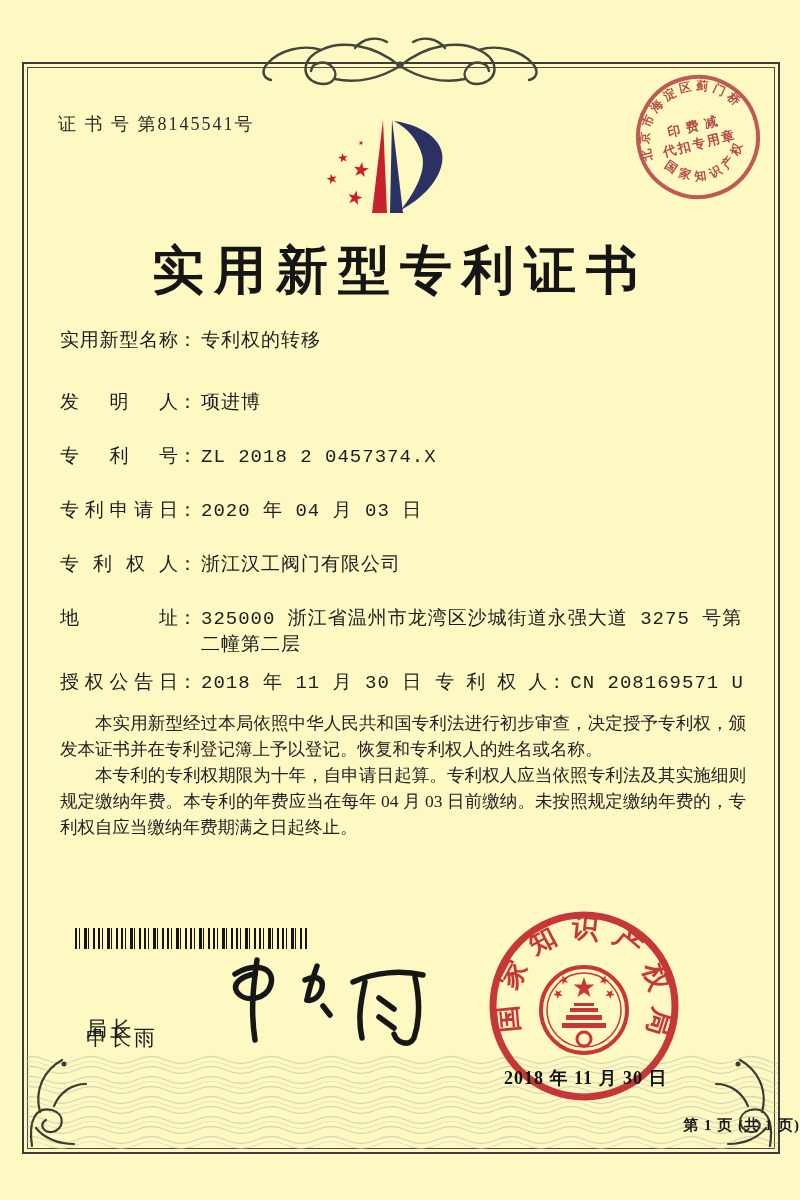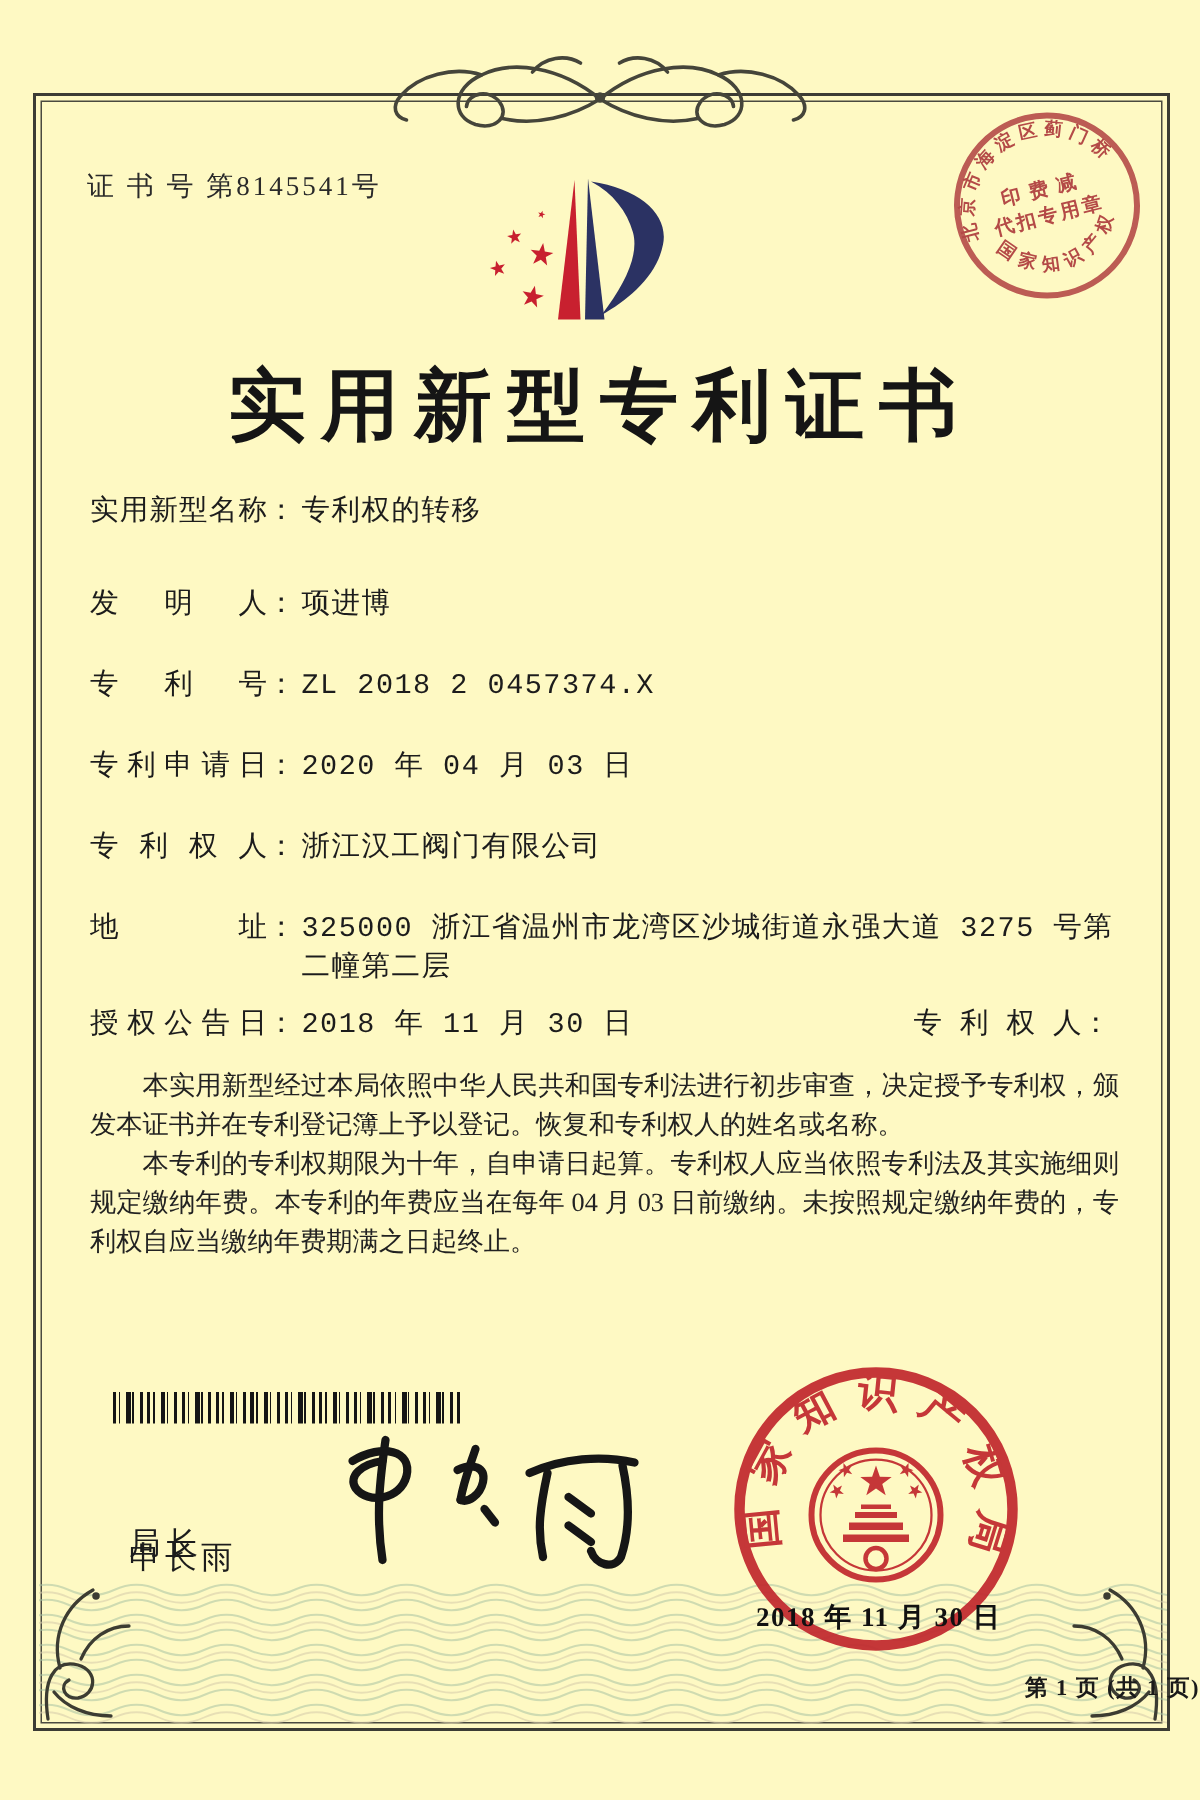--- a/index.html
+++ b/index.html
@@ -203,20 +203,21 @@
     </div>
     <div class="field-row row-grant">
       <div class="fgroup">
         <span class="flabel2">授权公告日</span>
           <span class="colon">：</span>
           <span class="gvalue">2018 年 11 月 30 日</span>
       </div>
       <div class="fgroup grant">
         <span class="flabel2">专利权人</span>
           <span class="colon">：</span>
+          <span class="gvalue">CN 208169571 U</span>
       </div>
     </div>
   </div>
 
   <div class="body-text">
     <p>本实用新型经过本局依照中华人民共和国专利法进行初步审查，决定授予专利权，颁发本证书并在专利登记簿上予以登记。恢复和专利权人的姓名或名称。</p>
     <p>本专利的专利权期限为十年，自申请日起算。专利权人应当依照专利法及其实施细则规定缴纳年费。本专利的年费应当在每年 04 月 03 日前缴纳。未按照规定缴纳年费的，专利权自应当缴纳年费期满之日起终止。</p>
   </div>
 
   <div class="barcode"></div>

